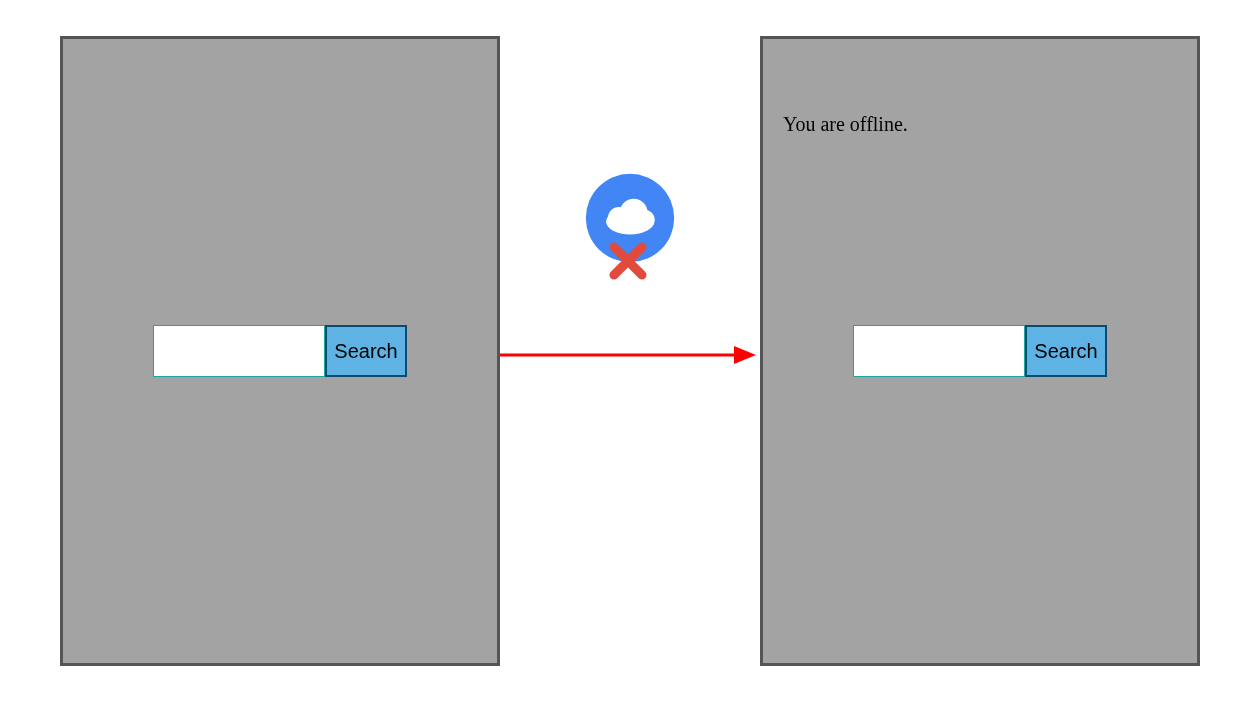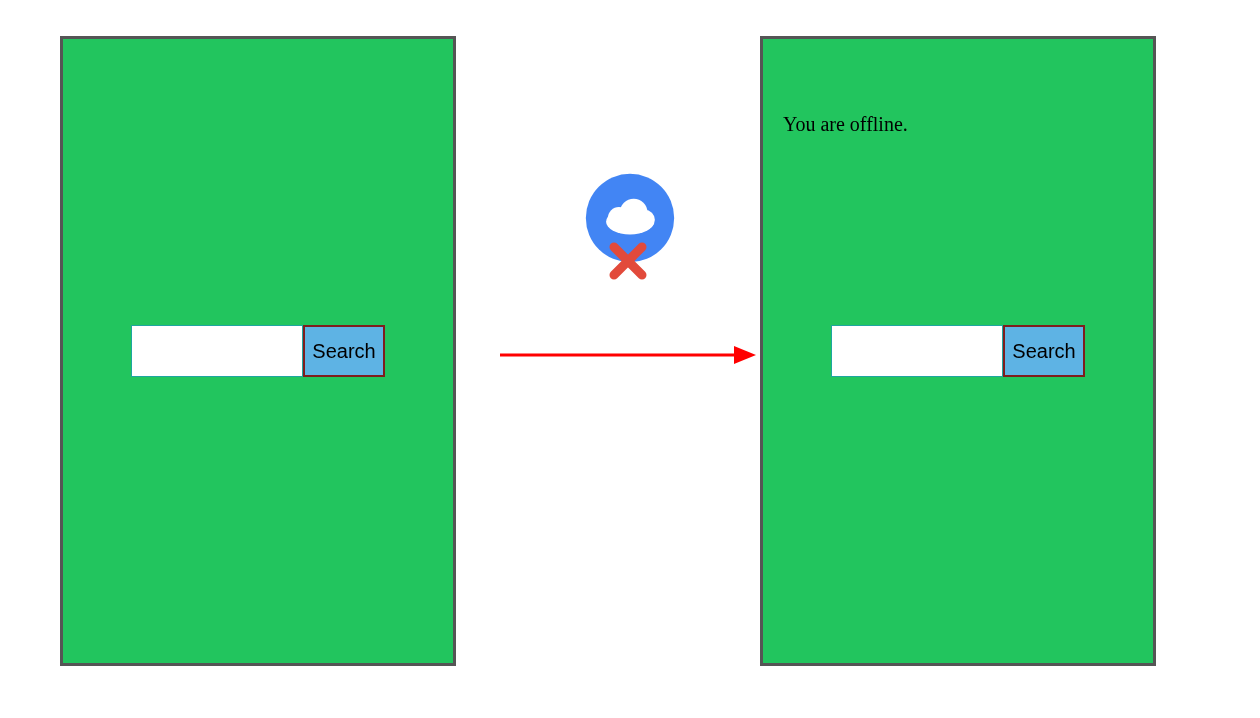--- a/index.html
+++ b/index.html
@@ -5,24 +5,24 @@
     * { box-sizing: border-box; margin: 0; padding: 0; }
     body {
       width: 1260px;
       height: 718px;
       background: #fff;
       font-family: Georgia, 'Times New Roman', serif;
       position: relative;
     }
     .panel {
       position: absolute;
-      width: 396px;
+      width: 440px;
       height: 630px;
       border: 3px solid #555;
-      background: #22c55e;
+      background: #a3a3a3;
     }
     .panel-left { left: 60px; top: 36px; }
     .panel-right { left: 760px; top: 36px; }
 
     .search-group {
       position: absolute;
       left: 50%;
       top: 50%;
       transform: translate(-50%, -50%);
       display: flex;
@@ -34,21 +34,21 @@
       height: 52px;
       border: 1px solid #1ea6a0;
       background: #fff;
       font-size: 18px;
       padding: 0 6px;
       outline: none;
     }
     .search-btn {
       width: 82px;
       height: 52px;
-      border: 2px solid #7f1d1d;
+      border: 2px solid #0c4a6e;
       background: #5eb3e4;
       font-size: 20px;
       font-family: Arial, Helvetica, sans-serif;
       color: #000;
       cursor: pointer;
     }
 
     .offline-msg {
       position: absolute;
       left: 20px;

